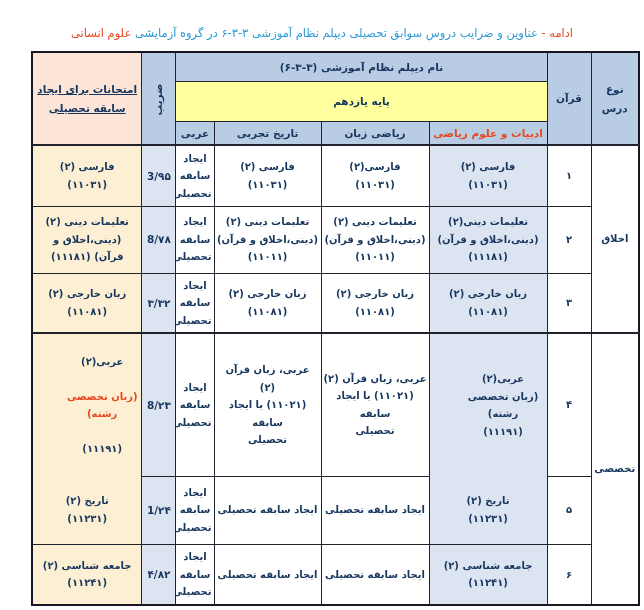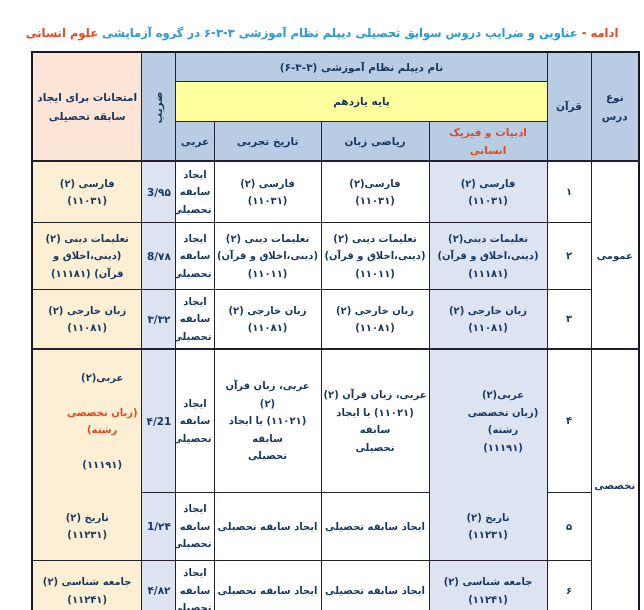--- a/index.html
+++ b/index.html
@@ -16,21 +16,21 @@
     margin-top:34px;
     text-align:center;
     color:#17365d;
     font-size:17px;
     font-weight:bold;
   }
   .subtitle {
     margin-top:26px;
     text-align:center;
     font-size:11.5px;
-    font-weight:bold;
+    font-weight:normal;
   }
   .subtitle .red  { color:#e8481f; }
   .subtitle .blue { color:#2b9ad3; }
 
   table {
     table-layout:fixed;
     border-collapse:collapse;
     width:607px;
     margin:11px 4px 0 33px;
     direction:rtl;
@@ -43,21 +43,21 @@
     text-align:center;
     vertical-align:middle;
     font-size:10px;
     line-height:1.75;
     white-space:pre-line;
     padding:1px 2px;
     overflow:hidden;
   }
   th { background:#b8cce4; font-size:10.5px; }
   th.yellow { background:#ffff9e; }
-  th.peach  { background:#fce4d6; }
+  th.peach  { background:#fce4d6;text-decoration:underline; }
   th.red-text { color:#e8481f; }
 
   td.cream { background:#fcefd4; }
   td.peri  { background:#dce3f1; }
   td.coef  { font-size:10.5px; }
 
   tbody tr:first-child td { border-top-width:2px; }
   tr.sep td { border-top-width:2px; }
   td.hide-bb { border-bottom-style:hidden;padding-left:32px; }
 
@@ -94,29 +94,29 @@
         <th rowspan="3">قرآن</th>
         <th colspan="4">نام دیپلم نظام آموزشی (۳-۳-۶)</th>
         <th rowspan="3"><div class="vert">ضریب</div></th>
         <th rowspan="3" class="peach">امتحانات برای ایجاد
 سابقه تحصیلی</th>
       </tr>
       <tr style="height:40px">
         <th colspan="4" class="yellow">پایه یازدهم</th>
       </tr>
       <tr style="height:24px">
-        <th class="red-text">ادبیات و فیزیک انسانی</th>
+        <th class="red-text">ادبیات و علوم ریاضی</th>
         <th>ریاضی زبان</th>
         <th>تاریخ تجربی</th>
         <th>عربی</th>
       </tr>
     </thead>
     <tbody>
       <tr style="height:61px">
-        <td rowspan="3">عمومی</td>
+        <td rowspan="3">اخلاق</td>
         <td>۱</td>
         <td class="peri">فارسی (۲)
 (۱۱۰۳۱)</td>
         <td>فارسی(۲)
 (۱۱۰۳۱)</td>
         <td>فارسی (۲)
 (۱۱۰۳۱)</td>
         <td>ایجاد
 سابقه
 تحصیلی</td>
@@ -166,21 +166,21 @@
 (۱۱۱۹۱)</td>
         <td>عربی، زبان قرآن (۲)
 (۱۱۰۲۱) یا ایجاد سابقه
 تحصیلی</td>
         <td>عربی، زبان قرآن (۲)
 (۱۱۰۲۱) یا ایجاد سابقه
 تحصیلی</td>
         <td>ایجاد
 سابقه
 تحصیلی</td>
-        <td class="peri coef">۴/21</td>
+        <td class="peri coef">8/۲۳</td>
         <td class="cream hide-bb">
           <span class="line">عربی(۲)</span>
           <span class="line red">(زبان تخصصی رشته)</span>
           <span class="line">(۱۱۱۹۱)</span>
         </td>
       </tr>
       <tr style="height:68px">
         <td>۵</td>
         <td class="peri">تاریخ (۲)
 (۱۱۲۳۱)</td>

